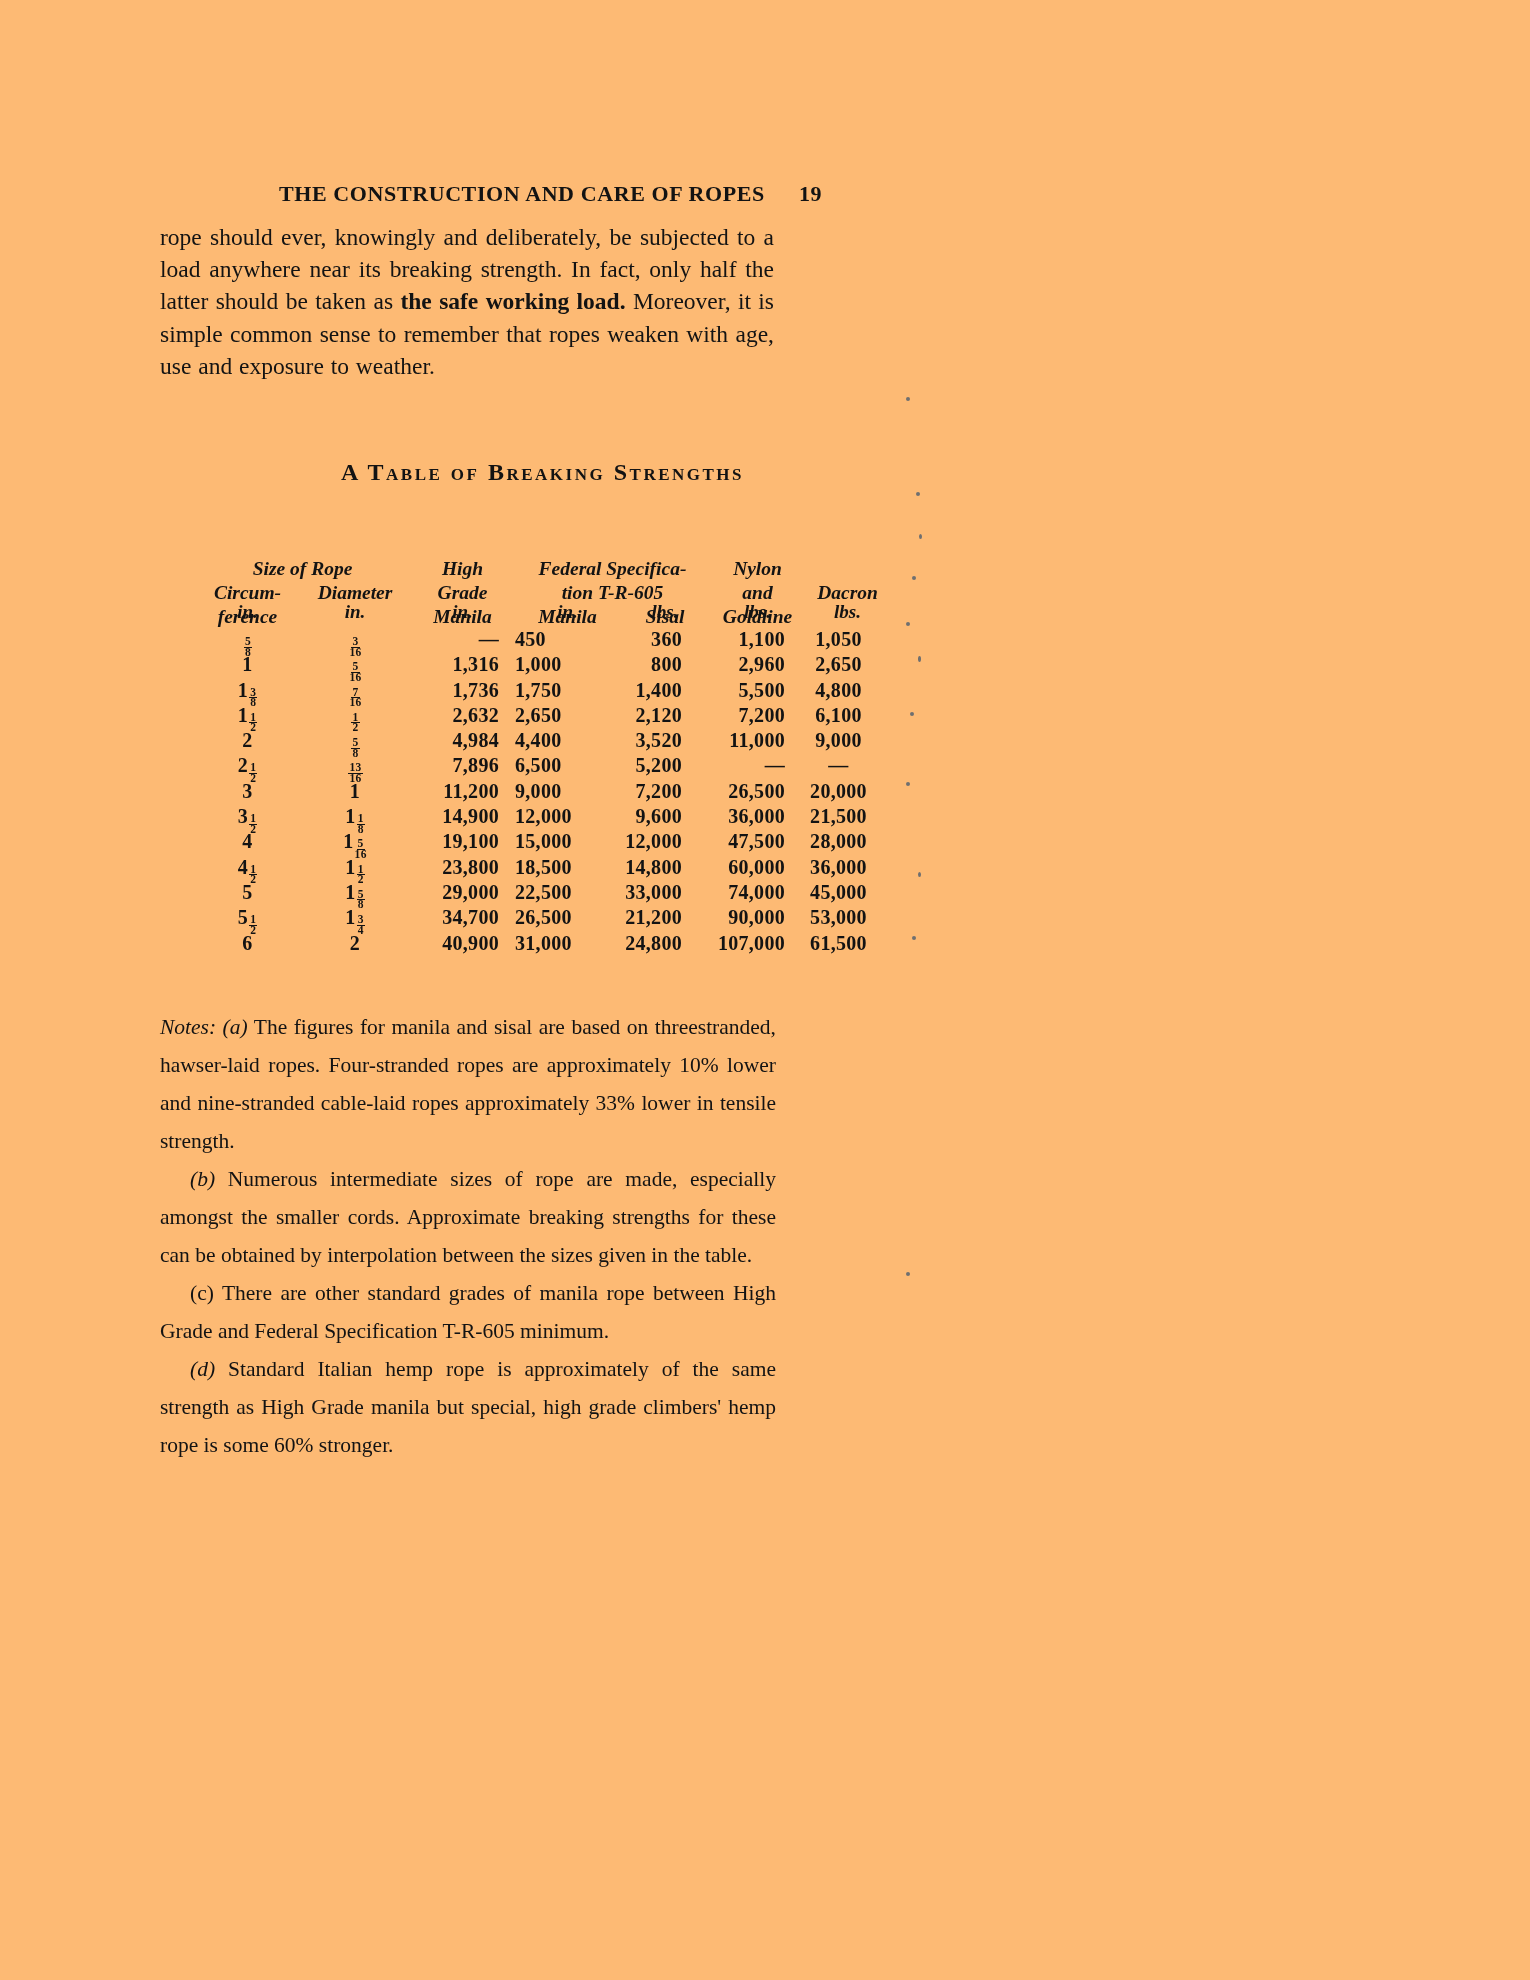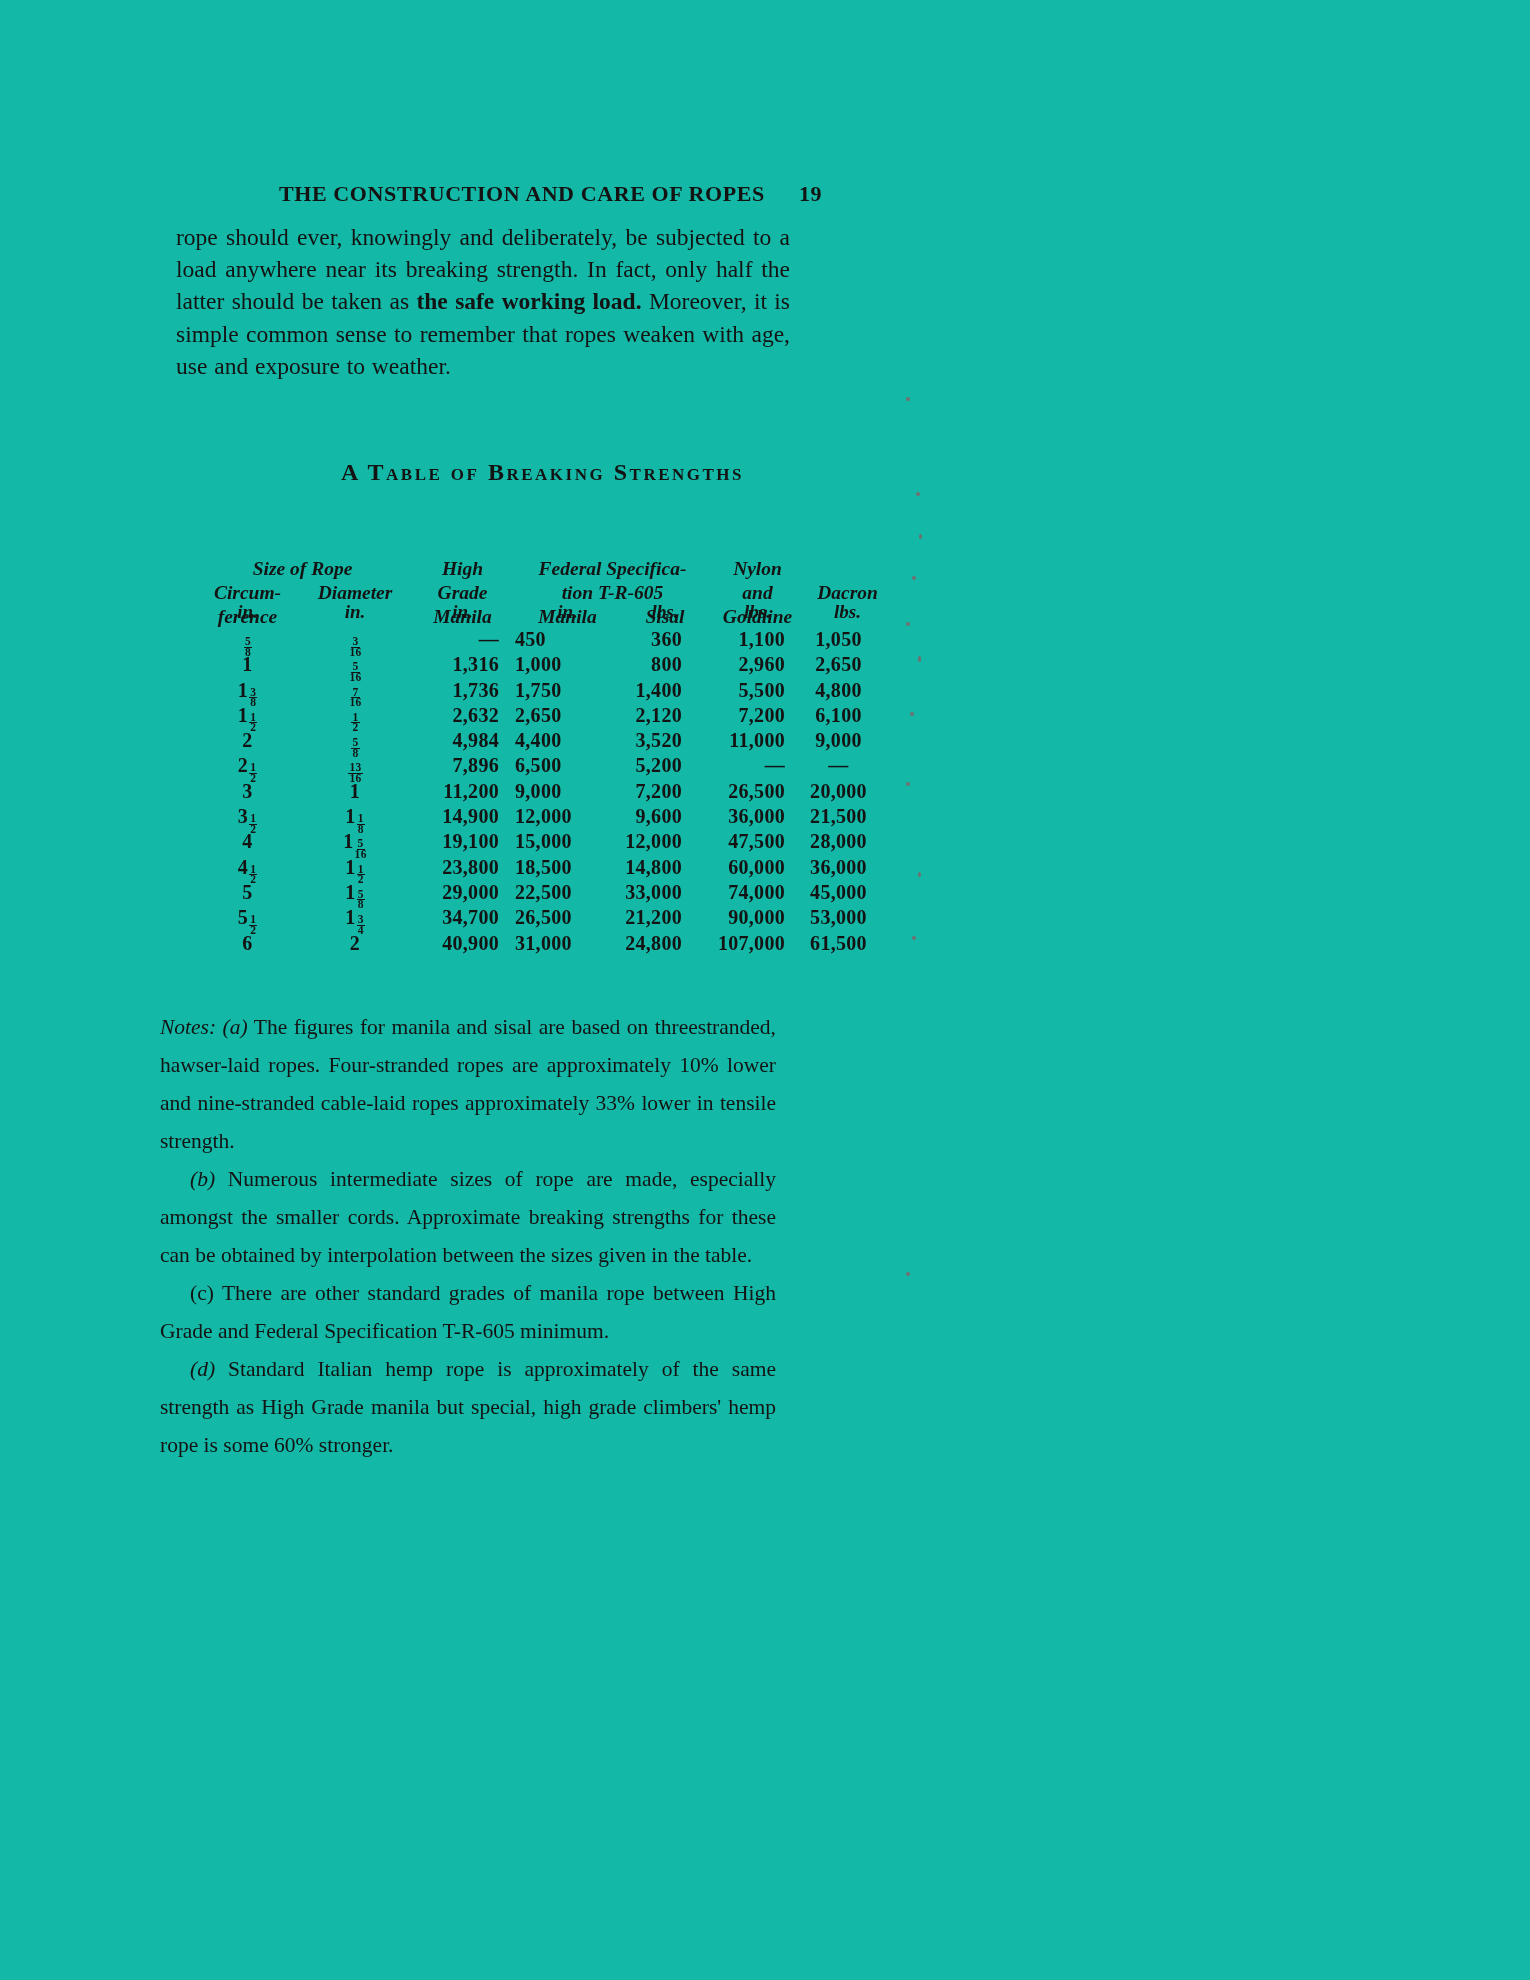--- a/index.html
+++ b/index.html
@@ -1,28 +1,28 @@
 <!DOCTYPE html>
 <html><head>
 <meta charset="utf-8">
 <style>
   html,body{margin:0;padding:0;background:#ffffff;}
   .page{
-    position:relative;width:1530px;height:1980px;background:#14b8a6;
+    position:relative;width:1530px;height:1980px;background:#fdba74;
     font-family:"Liberation Serif",serif;color:#131313;overflow:hidden;
   }
   
   .running-head{
     position:absolute;top:181px;left:279px;
     font-weight:700;font-size:22px;letter-spacing:0.6px;white-space:nowrap;
   }
   .running-head .pagenum{margin-left:34px;font-weight:700;}
   
   .body-par{
-    position:absolute;top:221px;left:176px;width:614px;
+    position:absolute;top:221px;left:160px;width:614px;
     font-size:23.5px;line-height:32.2px;text-align:justify;word-spacing:1px;margin:0;
   }
   .body-par b{font-weight:700;}
   
   .table-title{
     position:absolute;top:459px;left:195px;width:695px;text-align:center;
     font-weight:700;font-size:24px;letter-spacing:2.5px;font-variant:small-caps;
   }
   
   .tgrid{display:grid;grid-template-columns:105px 110px 105px 105px 90px 95px 85px;}

